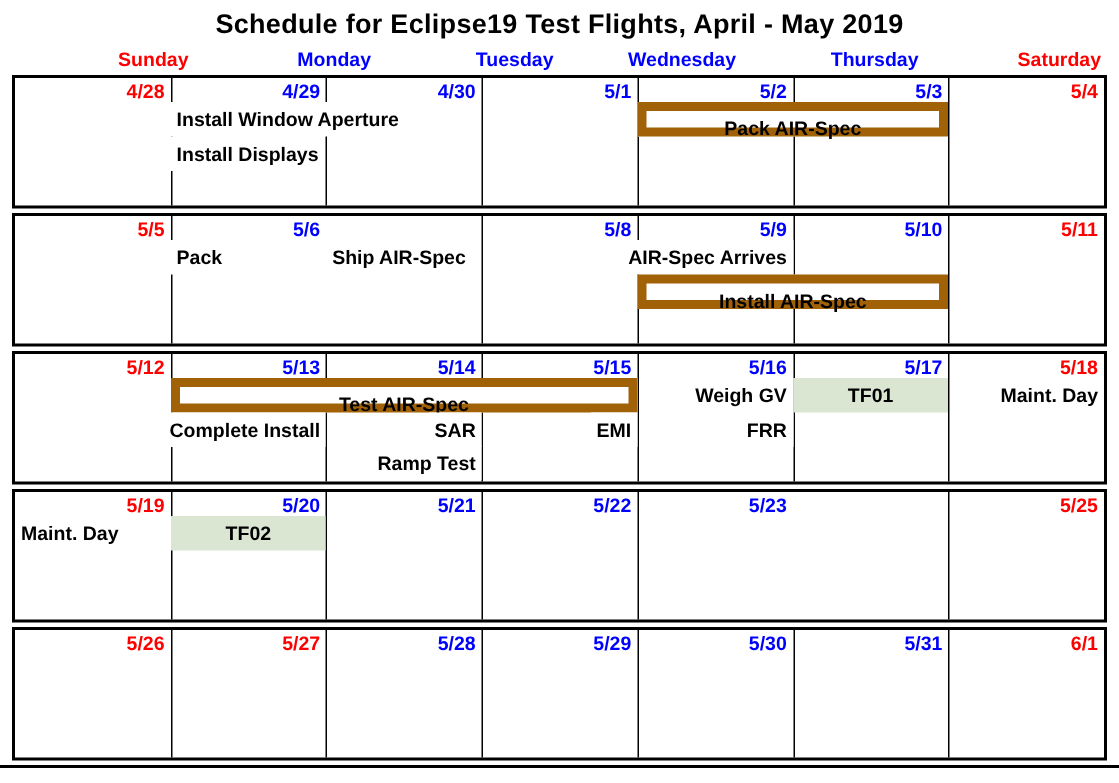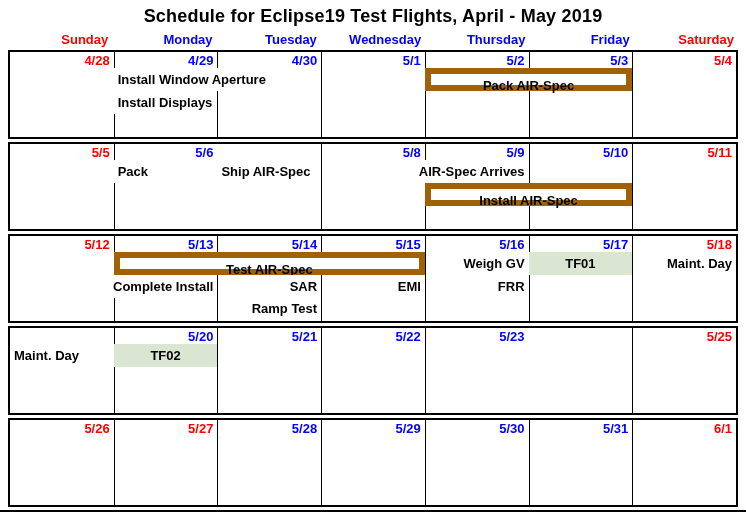--- a/index.html
+++ b/index.html
@@ -47,21 +47,20 @@
 <body>
 
 <div class="title">Schedule for Eclipse19 Test Flights, April - May 2019</div>
 
 <div class="dow-row">
     <div class="dow red">Sunday</div>
     <div class="dow blue">Monday</div>
     <div class="dow blue">Tuesday</div>
     <div class="dow blue">Wednesday</div>
     <div class="dow blue">Thursday</div>
-    <div class="dow blue">Friday</div>
     <div class="dow red">Saturday</div>
   </div>
 
 <div class="calendar">
     <div class="week">
       <div class="cell first" style="left: 0%; width: 14.2857%;">
         <span class="date red">4/28</span>
       </div>
       <div class="cell" style="left: 14.2857%; width: 14.2857%;">
         <span class="date blue">4/29</span>
@@ -135,20 +134,23 @@
       <div class="event plain" style="top: 16px; right: 28.5714%;">Weigh GV</div>
       <div class="event highlight" style="top: 16px; left: 71.4286%; width: 14.2857%;">TF01</div>
       <div class="event plain" style="top: 16px; right: 0%;">Maint. Day</div>
       <div class="event plain" style="top: 38.7px; right: 71.4286%;">Complete Install</div>
       <div class="event plain" style="top: 38.7px; right: 57.1429%;">SAR</div>
       <div class="event plain" style="top: 38.7px; right: 42.8571%;">EMI</div>
       <div class="event plain" style="top: 38.7px; right: 28.5714%;">FRR</div>
       <div class="event plain" style="top: 61.4px; right: 57.1429%;">Ramp Test</div>
     </div>
     <div class="week">
+      <div class="cell first" style="left: 0%; width: 14.2857%;">
+        <span class="date red">5/19</span>
+      </div>
       <div class="cell" style="left: 14.2857%; width: 14.2857%;">
         <span class="date blue">5/20</span>
       </div>
       <div class="cell" style="left: 28.5714%; width: 14.2857%;">
         <span class="date blue">5/21</span>
       </div>
       <div class="cell" style="left: 42.8571%; width: 14.2857%;">
         <span class="date blue">5/22</span>
       </div>
       <div class="cell" style="left: 57.1429%; width: 14.2857%;">

